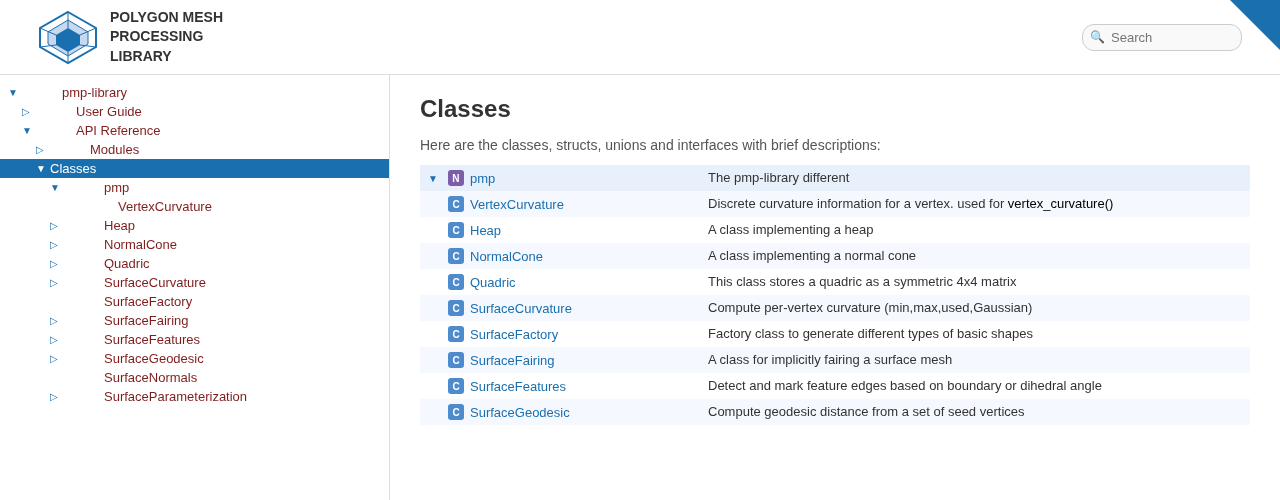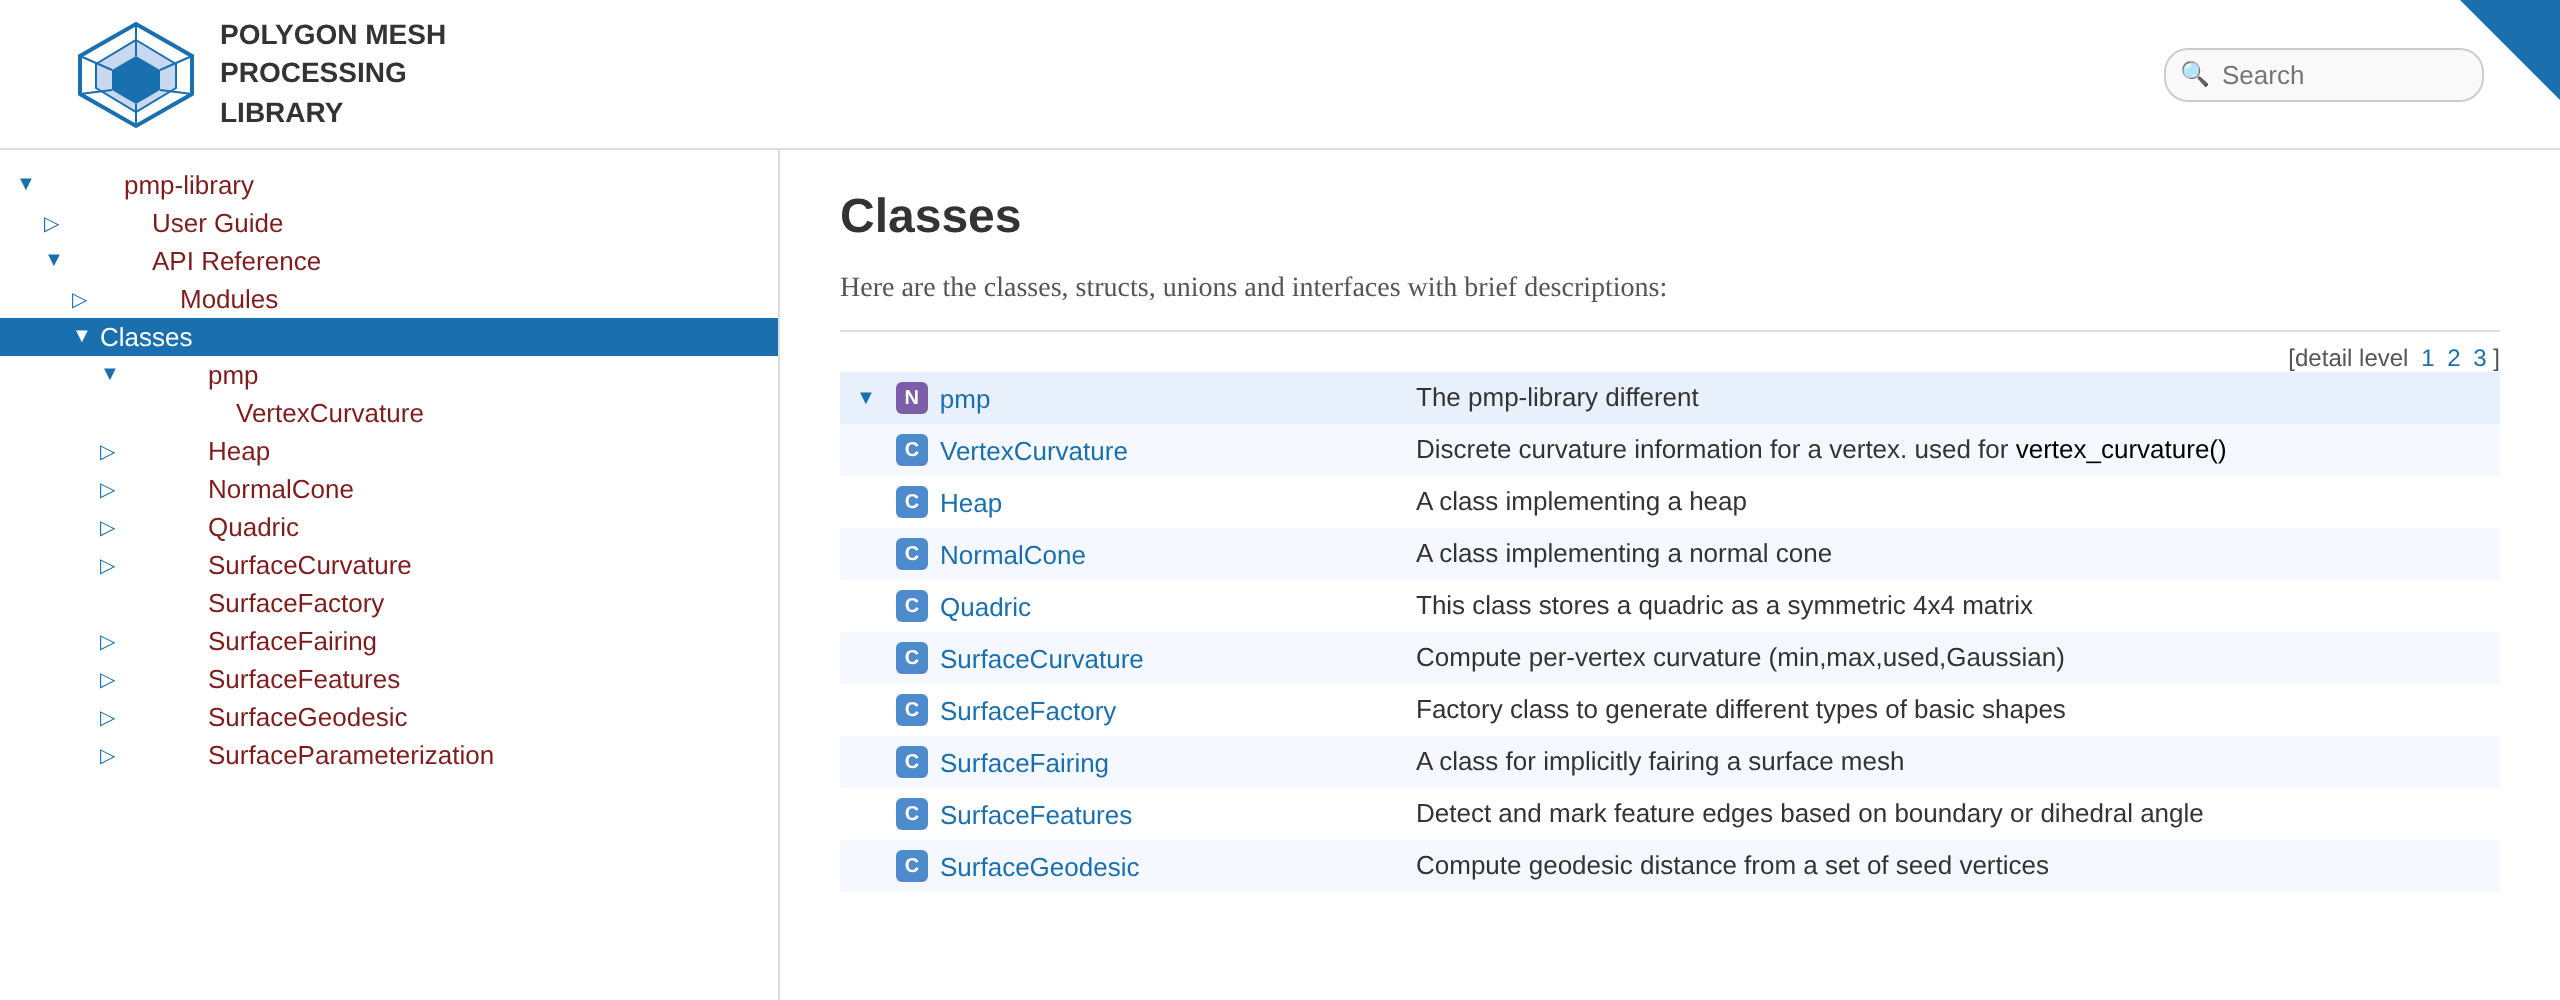--- a/index.html
+++ b/index.html
@@ -117,21 +117,20 @@
     h1.page-title {
       font-size: 24px;
       font-weight: bold;
       color: #333;
       margin-bottom: 14px;
     }
     .description-text {
       font-size: 14px;
       color: #555;
       margin-bottom: 12px;
-      font-family: Liberation Serif, serif;
     }
     .detail-level-bar {
       text-align: right;
       font-size: 12px;
       color: #555;
       border-top: 1px solid #ddd;
       padding-top: 6px;
       margin-bottom: 0;
     }
     .detail-level-bar a {
@@ -264,35 +263,32 @@
       </div>
       <div class="sidebar-item indent-3">
         <span class="toggle-icon">▷</span>
         <a href="#">SurfaceFeatures</a>
       </div>
       <div class="sidebar-item indent-3">
         <span class="toggle-icon">▷</span>
         <a href="#">SurfaceGeodesic</a>
       </div>
       <div class="sidebar-item indent-3">
+        <span class="toggle-icon">&nbsp;</span>
+        <a href="#">SurfaceNormals</a>
+      </div>
+      <div class="sidebar-item indent-3">
         <span class="toggle-icon">▷</span>
         <a href="#">SurfaceParameterization</a>
       </div>
     </div>
 
   <div id="content">
     <h1 class="page-title">Classes</h1>
     <p class="description-text">Here are the classes, structs, unions and interfaces with brief descriptions:</p>
-    <div class="detail-level-bar">
-      <span>[detail level</span>
-      <a href="#">1</a>
-      <a href="#">2</a>
-      <a href="#">3</a>
-      <span>]</span>
-    </div>
     <table class="classes-table">
       <tbody id="classes-tbody">
       <tr class="ns-row">
             <td style="width:280px;">
               <div style="display:flex;align-items:center;gap:6px;">
                 <span class="toggle-ns">▼</span>
                 <span class="class-badge badge-n">N</span>
                 <a href="#" class="class-link">pmp</a>
               </div>
             </td>

